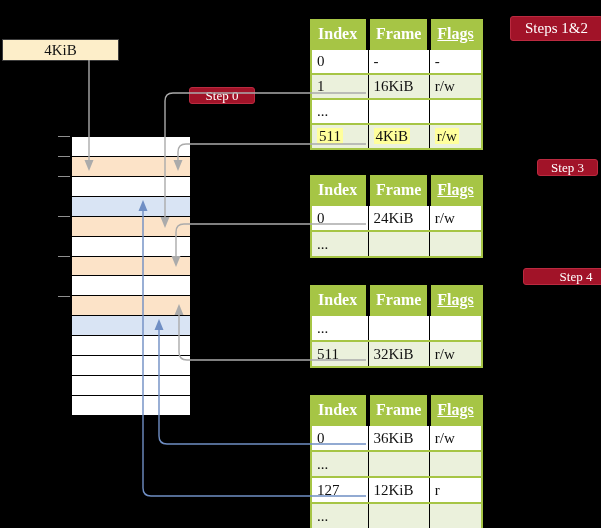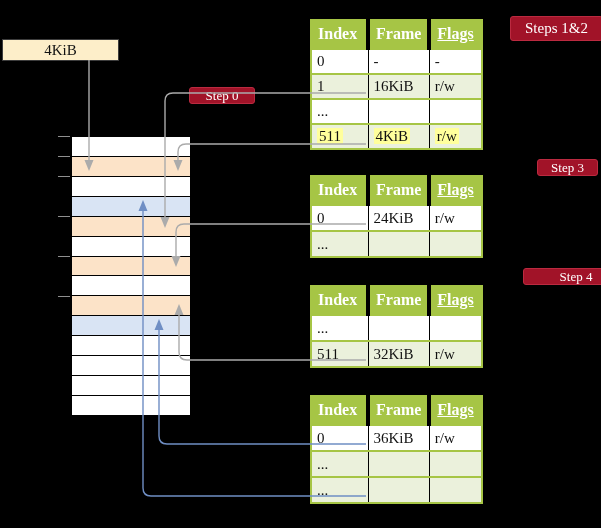--- a/index.html
+++ b/index.html
@@ -219,20 +219,25 @@
         <tbody>
           <tr>
             <td>0</td>
             <td>36KiB</td>
             <td>r/w</td>
           </tr>
           <tr class="shaded">
             <td>...</td>
             <td></td>
             <td></td>
+          </tr>
+          <tr>
+            <td>127</td>
+            <td>12KiB</td>
+            <td>r</td>
           </tr>
           <tr class="shaded">
             <td>...</td>
             <td></td>
             <td></td>
           </tr>
         </tbody>
       </table>
     </div>
 

